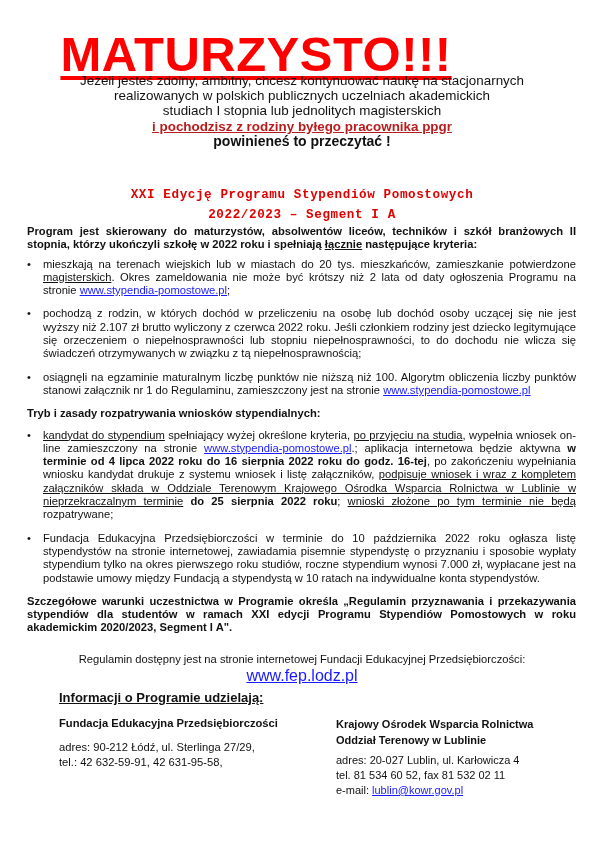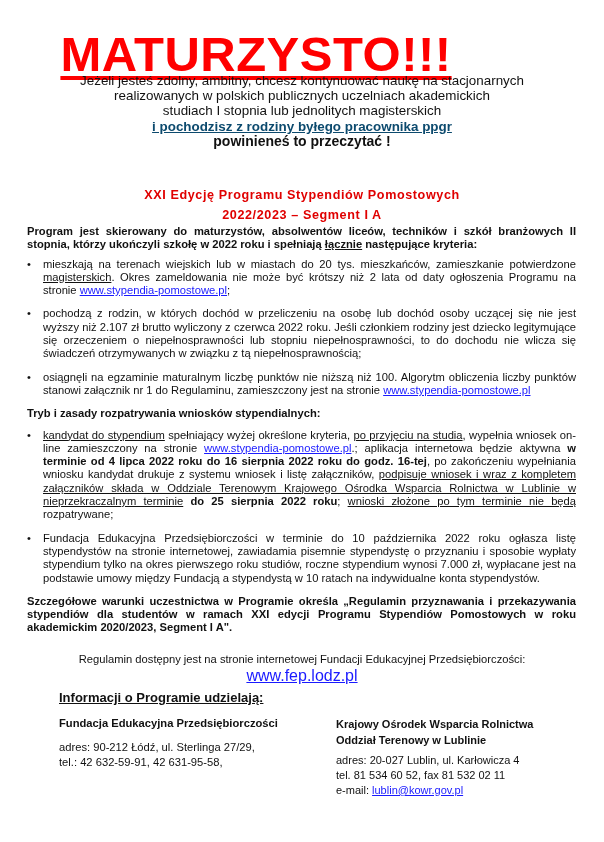--- a/index.html
+++ b/index.html
@@ -1,25 +1,25 @@
 <!DOCTYPE html>
 <html><head>
 <meta charset="utf-8">
 <style>
   html, body { margin: 0; padding: 0; background: #ffffff; }
   body { width: 604px; height: 842px; position: relative; overflow: hidden; font-family: "Liberation Sans", sans-serif; color: #111; }
   .page { position: absolute; left: 0; top: 0; width: 604px; height: 842px; }
   .title { position: absolute; left: 0; top: 26px; width: 512px; text-align: center; }
   .title span { font-family: "Liberation Sans", sans-serif; font-weight: bold; color: #ff0000; font-size: 49px; letter-spacing: 0.5px; text-decoration: underline; text-decoration-thickness: 4px; text-underline-offset: 5px; line-height: 56px; }
   .intro { position: absolute; left: 0; top: 73px; width: 604px; text-align: center; font-size: 13.4px; line-height: 15.2px; color: #111; }
-  .intro .red { color: #0c4a6e; font-weight: bold; text-decoration: underline; }
+  .intro .red { color: #b91c1c; font-weight: bold; text-decoration: underline; }
   .intro .bold { font-weight: bold; font-size: 14px; }
   .announce { position: absolute; left: 25px; top: 155px; width: 560px; font-size: 11.2px; line-height: 14.5px; text-align: justify; text-align-last: left; }
   .announce .first { display: block; padding-left: 48px; text-align: left; }
-  .edition { position: absolute; left: 0; top: 185px; width: 604px; text-align: center; color: #e00000; font-weight: bold; font-family: Liberation Sans, sans-serif; font-size: 12.6px; line-height: 20px; letter-spacing: 0.6px; }
+  .edition { position: absolute; left: 0; top: 185px; width: 604px; text-align: center; color: #e00000; font-weight: bold; font-family: Liberation Mono, monospace; font-size: 12.6px; line-height: 20px; letter-spacing: 0.6px; }
   .content { position: absolute; left: 27px; top: 225px; width: 549px; font-size: 11.2px; line-height: 13.3px; }
   .content p { margin: 0; text-align: justify; }
   .content .b { font-weight: bold; }
   .content .u { text-decoration: underline; }
   .content a, .link { color: #1a1aff; text-decoration: underline; }
   .list { margin: 6px 0 0 0; padding: 0; list-style: none; }
   .list li { position: relative; padding-left: 16px; margin-bottom: 10px; text-align: justify; }
   .list li::before { content: "•"; position: absolute; left: 0; top: 0; }
   .hdr { margin: 10px 0 8px 0 !important; font-weight: bold; }
   .summary { margin-top: 2px !important; font-weight: bold; }

